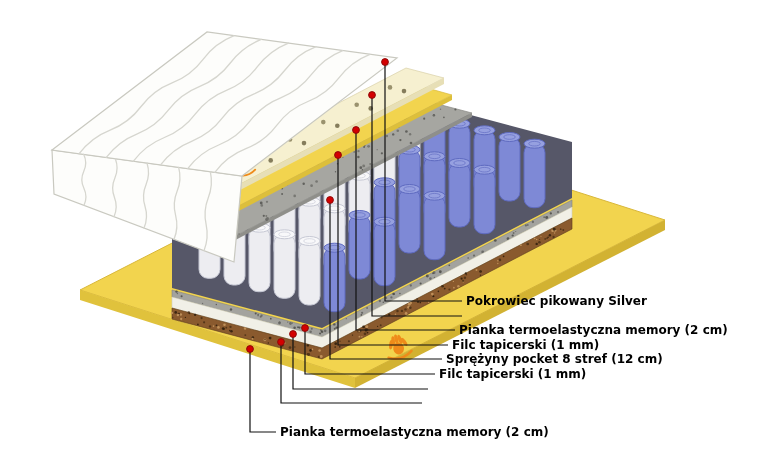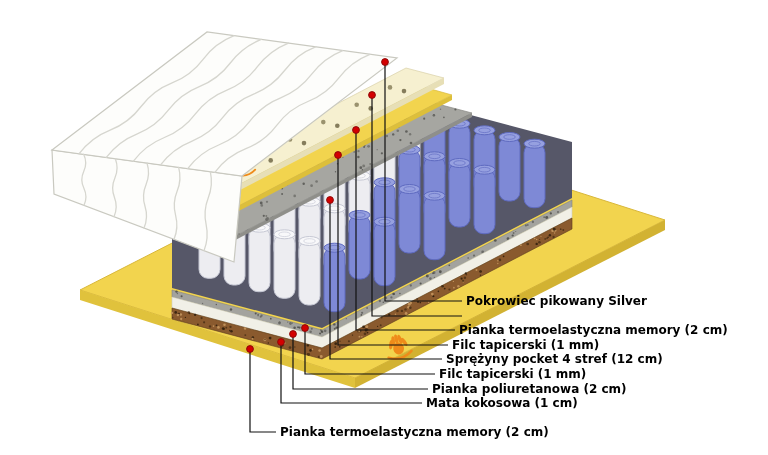--- a/index.html
+++ b/index.html
@@ -463,19 +463,17 @@
         <circle cx="305" cy="328" r="3.4" fill="#d40000" stroke="#8f0a0a" stroke-width="1"></circle>
         <circle cx="293" cy="334" r="3.4" fill="#d40000" stroke="#8f0a0a" stroke-width="1"></circle>
         <circle cx="281" cy="342" r="3.4" fill="#d40000" stroke="#8f0a0a" stroke-width="1"></circle>
         <circle cx="250" cy="349" r="3.4" fill="#d40000" stroke="#8f0a0a" stroke-width="1"></circle>
       </g>
     </svg>
   <div class="labels">
     <div class="lbl" style="left: 466px; top: 293px;">Pokrowiec pikowany Silver</div>
     <div class="lbl" style="left: 459px; top: 322px;">Pianka termoelastyczna memory (2 cm)</div>
     <div class="lbl" style="left: 452px; top: 337px;">Filc tapicerski (1 mm)</div>
-    <div class="lbl" style="left: 446px; top: 351px;">Sprężyny pocket 4 stref (12 cm)</div>
+    <div class="lbl" style="left: 446px; top: 351px;">Sprężyny pocket 8 stref (12 cm)</div>
     <div class="lbl" style="left: 439px; top: 366px;">Filc tapicerski (1 mm)</div>
-    <div class="lbl" style="left: 432px; top: 381px;">Pianka poliuretanowa (2 cm)</div>
-    <div class="lbl" style="left: 426px; top: 395px;">Mata kokosowa (1 cm)</div>
     <div class="lbl" style="left: 280px; top: 424px;">Pianka termoelastyczna memory (2 cm)</div>
   </div>
 </div>
 
 </body></html>

